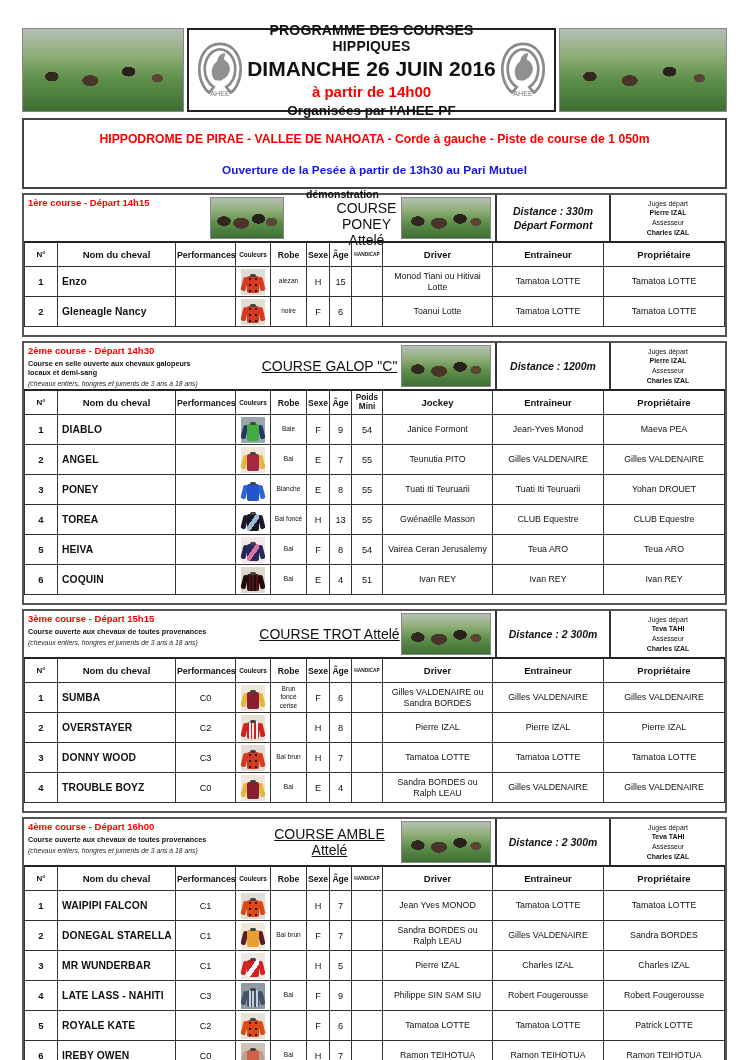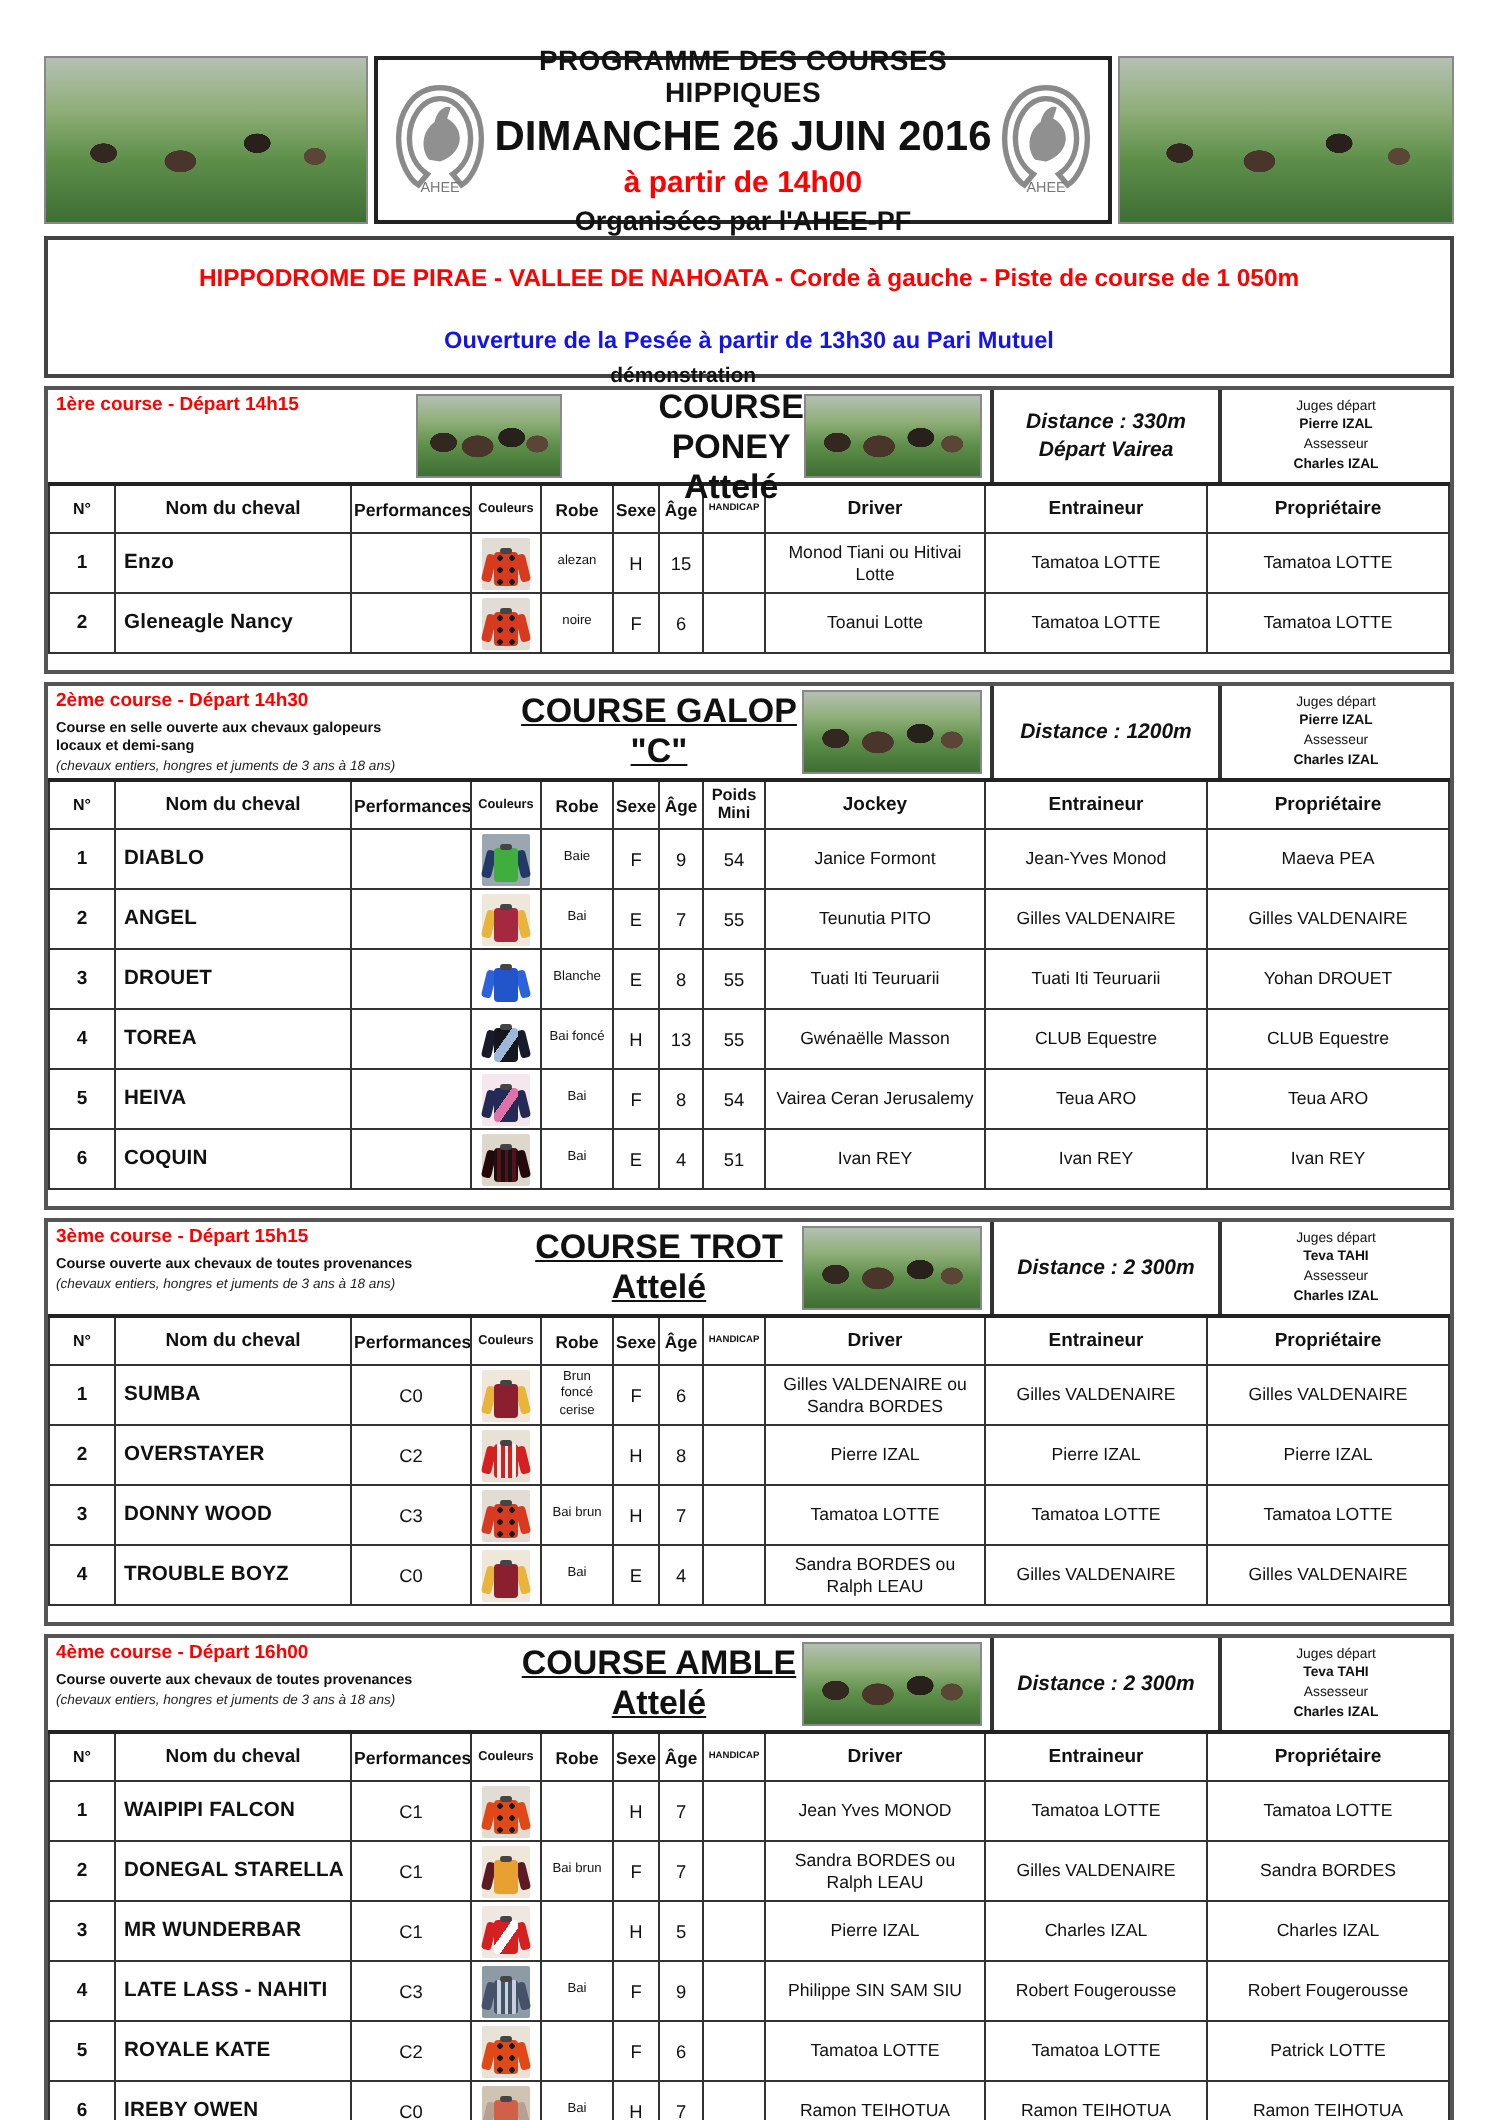--- a/index.html
+++ b/index.html
@@ -33,21 +33,21 @@
 
   
   .course{border:2px solid #555;margin-top:4px;background:#fff;}
   .course-head{display:flex;align-items:stretch;height:46px;}
   .head-left{width:186px;padding:2px 0 0 4px;box-sizing:border-box;}
   .course-label{color:#f00;font-weight:bold;font-size:9.5px;}
   .course-desc1{font-weight:bold;font-size:7.2px;margin-top:3px;}
   .course-desc2{font-style:italic;font-size:6.8px;margin-top:3px;color:#222;}
   .head-title{flex:1;display:flex;flex-direction:column;justify-content:center;align-items:center;text-align:center;}
   .course-subtitle{font-size:10.5px;font-weight:bold;}
-  .course-title{font-size:17px;font-weight:bold;padding-left:48px;}
+  .course-title{font-size:14px;font-weight:normal;padding-left:48px;}
   .course-title.u{text-decoration:underline;}
   .head-photo{align-self:center;}
   .photo-a{width:72px;height:40px;}
   .photo-b{width:88px;height:40px;margin-right:4px;}
   .head-distance{width:112px;flex:0 0 auto;border-left:2px solid #333;border-right:2px solid #333;
      display:flex;flex-direction:column;justify-content:center;align-items:center;
      font-style:italic;font-weight:bold;font-size:10.5px;line-height:1.35;}
   .head-judges{width:114px;flex:0 0 auto;display:flex;flex-direction:column;justify-content:center;
      align-items:center;font-size:6.9px;line-height:1.4;}
   .head-judges .jn{font-weight:bold;}
@@ -129,21 +129,21 @@
         <div class="course-desc2"></div>
       </div>
       <div class="photo head-photo photo-a"></div>
       <div class="head-title">
         <div class="course-subtitle">démonstration</div>
         <div class="course-title">COURSE PONEY Attelé</div>
       </div>
       <div class="photo head-photo photo-b"></div>
       <div class="head-distance">
         <div>Distance : 330m</div>
-        <div>Départ Vairea</div>
+        <div>Départ Formont</div>
       </div>
       <div class="head-judges">
         <div class="jt">Juges départ</div>
         <div class="jn">Pierre IZAL</div>
         <div class="jt">Assesseur</div>
         <div class="jn">Charles IZAL</div>
       </div>
     </div>
     <table class="course-table">
       <colgroup>
@@ -312,21 +312,21 @@
     <td class="c-sexe">E</td>
     <td class="c-age">7</td>
     <td class="c-weight">55</td>
     <td class="c-driver">Teunutia PITO</td>
     <td class="c-trainer">Gilles VALDENAIRE</td>
     <td class="c-owner">Gilles VALDENAIRE</td>
   </tr>
 
   <tr class="horse-row">
     <td class="c-num">3</td>
-    <td class="c-name">DROUET</td>
+    <td class="c-name">PONEY</td>
     <td class="c-perf"></td>
     <td class="c-colors">
       <div class="jersey" style="background: rgb(255, 255, 255);">
         <div class="jsl l" style="background-color: rgb(46, 98, 216);"></div>
                     <div class="jsl r" style="background-color: rgb(46, 98, 216);"></div>
                     <div class="jbody" style="background-color: rgb(34, 85, 204);"></div>
                     <div class="jcol"></div>
       </div>
     </td>
     <td class="c-robe">Blanche</td>

